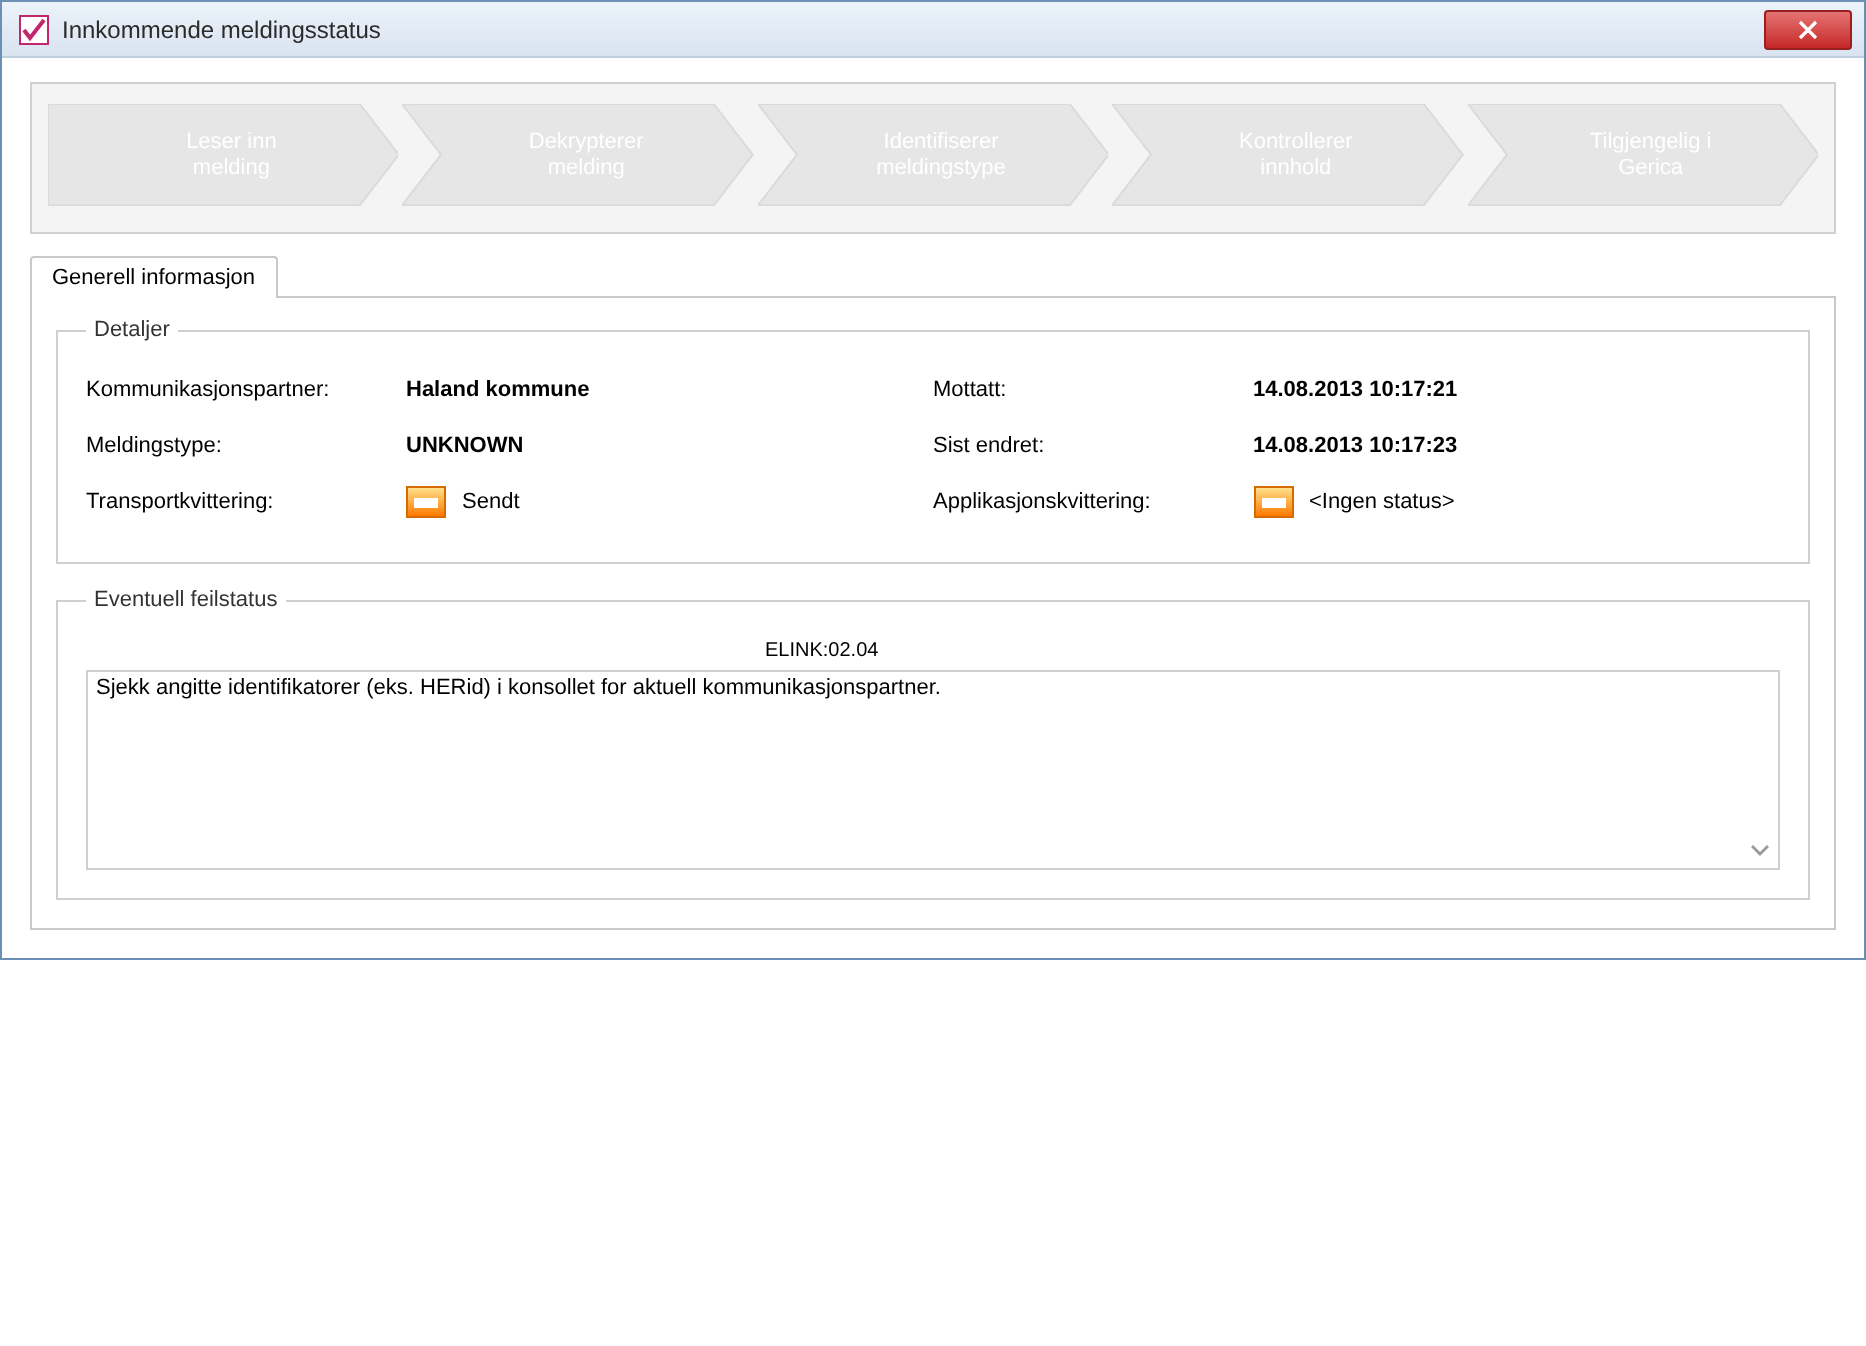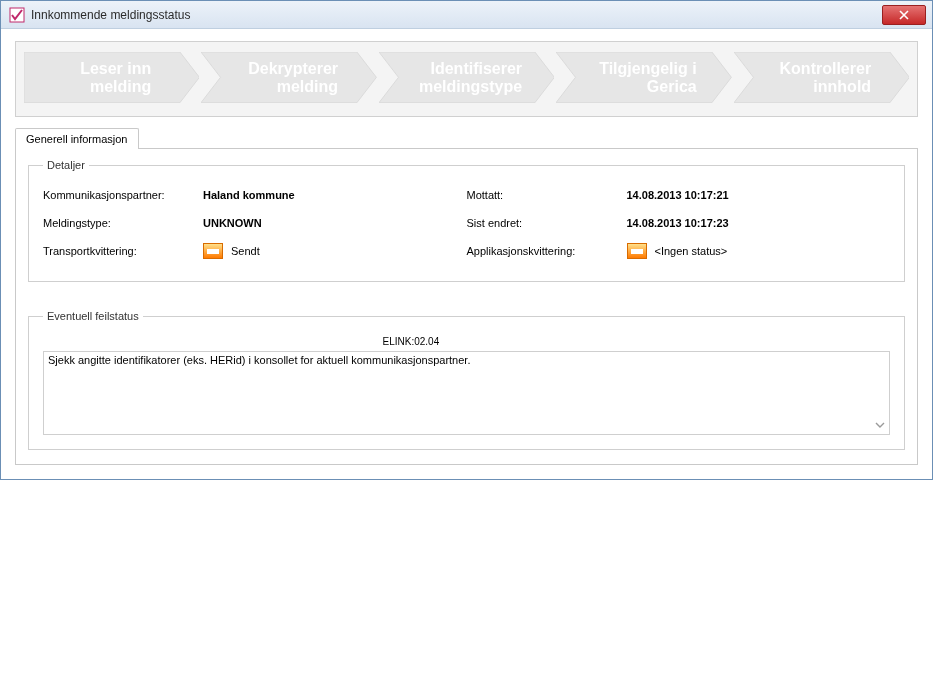--- a/index.html
+++ b/index.html
@@ -73,23 +73,23 @@
     .step .chev {
       position: absolute;
       inset: 0;
       fill: #e6e6e6;
       stroke: #dadada;
       stroke-width: 1;
     }
     .step .label {
       position: relative;
       color: #ffffff;
-      font-size: 16px;
-      font-weight: 700;
-      text-align: right;
+      font-size: 11px;
+      font-weight: 400;
+      text-align: center;
       line-height: 1.15;
       padding: 0 14px 0 22px;
       white-space: pre-line;
     }
     .tabs {
       display: flex;
       position: relative;
       z-index: 2;
     }
     .tab {
@@ -102,21 +102,21 @@
       position: relative;
       top: 1px;
     }
     .tab-body {
       border: 1px solid #c9c9c9;
       background: #fff;
       padding: 10px 12px 14px 12px;
       flex: 1;
       display: flex;
       flex-direction: column;
-      gap: 28px;
+      gap: 12px;
     }
     fieldset {
       border: 1px solid #cfcfcf;
       padding: 12px 14px 14px 14px;
       font-size: 11px;
     }
     legend {
       font-size: 11px;
       padding: 0 4px;
       color: #333;
@@ -228,29 +228,29 @@
         <svg class="chev" viewBox="0 0 180 52" preserveAspectRatio="none">
             <polygon points="0,0 160,0 180,26 160,52 0,52 20,26"></polygon>
           </svg>
         <div class="label">Identifiserer
 meldingstype</div>
       </div>
       <div class="step">
         <svg class="chev" viewBox="0 0 180 52" preserveAspectRatio="none">
             <polygon points="0,0 160,0 180,26 160,52 0,52 20,26"></polygon>
           </svg>
+        <div class="label">Kontrollerer
+innhold</div>
+      </div>
+      <div class="step">
+        <svg class="chev" viewBox="0 0 180 52" preserveAspectRatio="none">
+            <polygon points="0,0 160,0 180,26 160,52 0,52 20,26"></polygon>
+          </svg>
         <div class="label">Tilgjengelig i
 Gerica</div>
-      </div>
-      <div class="step">
-        <svg class="chev" viewBox="0 0 180 52" preserveAspectRatio="none">
-            <polygon points="0,0 160,0 180,26 160,52 0,52 20,26"></polygon>
-          </svg>
-        <div class="label">Kontrollerer
-innhold</div>
       </div>
     </div>
 
     <div class="tabs">
       <div class="tab">Generell informasjon</div>
     </div>
 
     <div class="tab-body">
 
       <fieldset>

